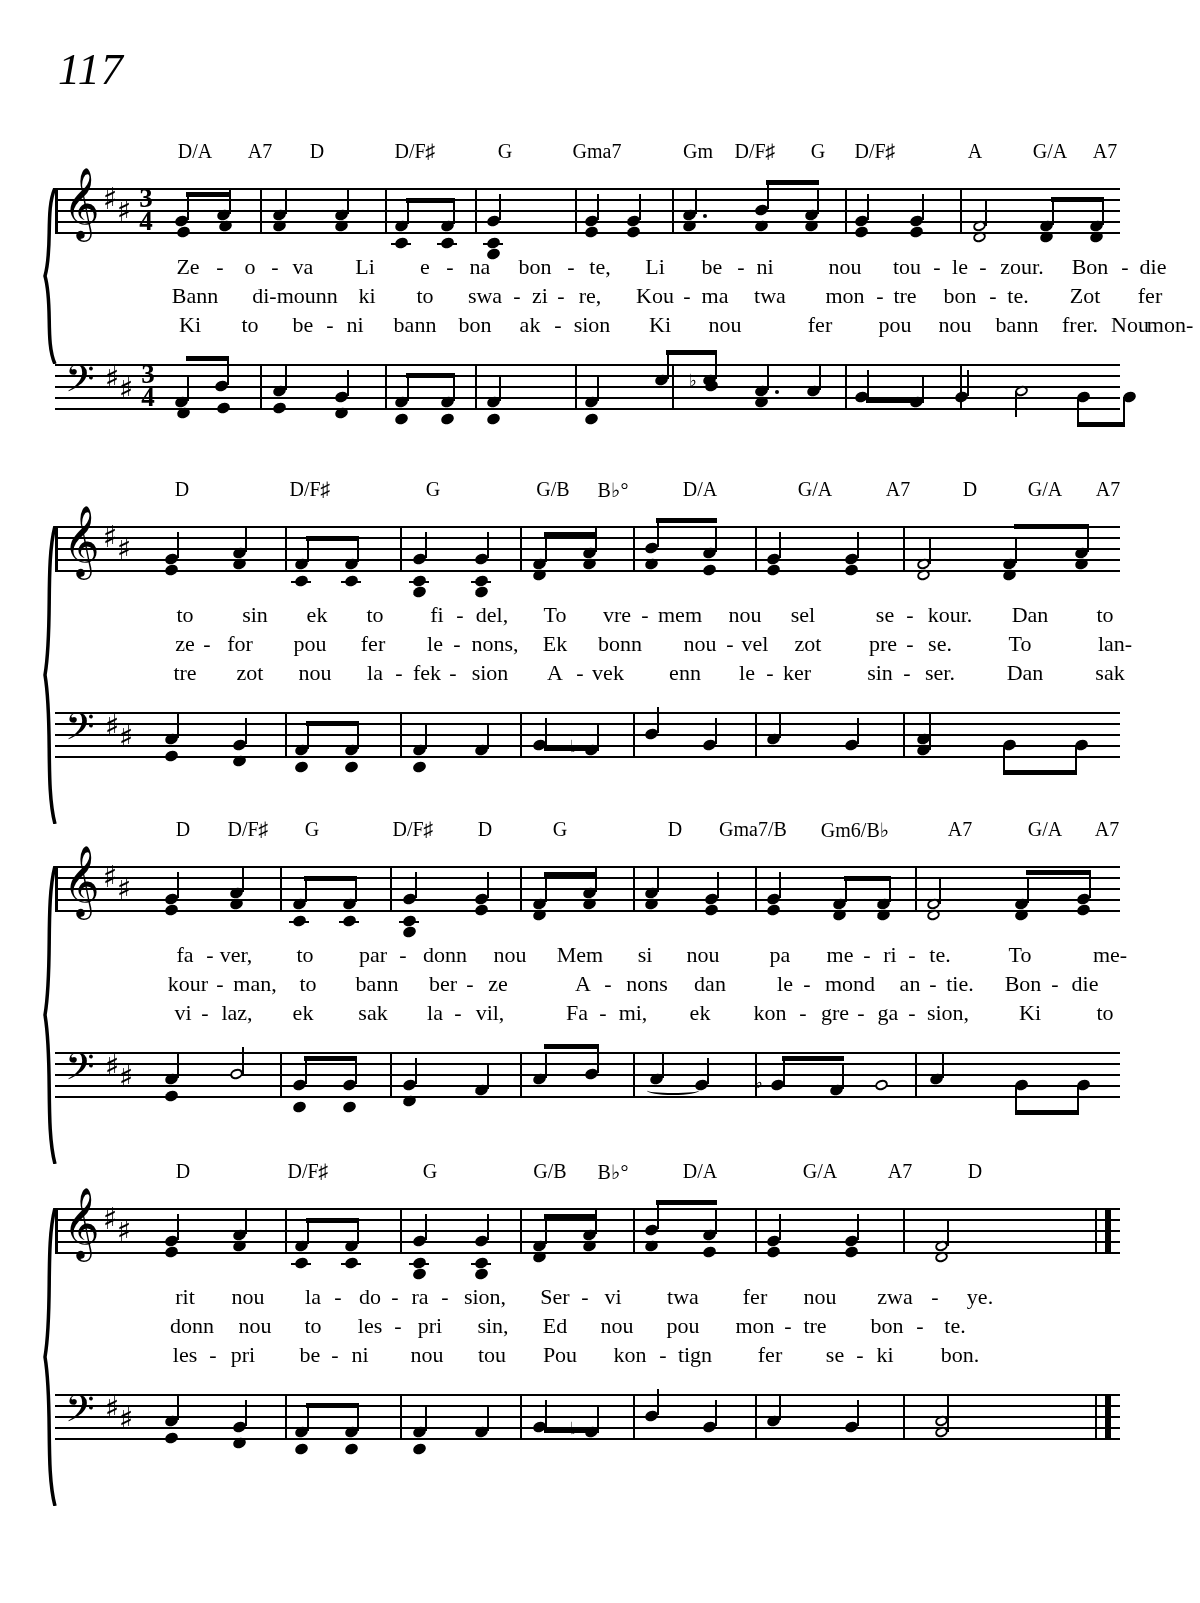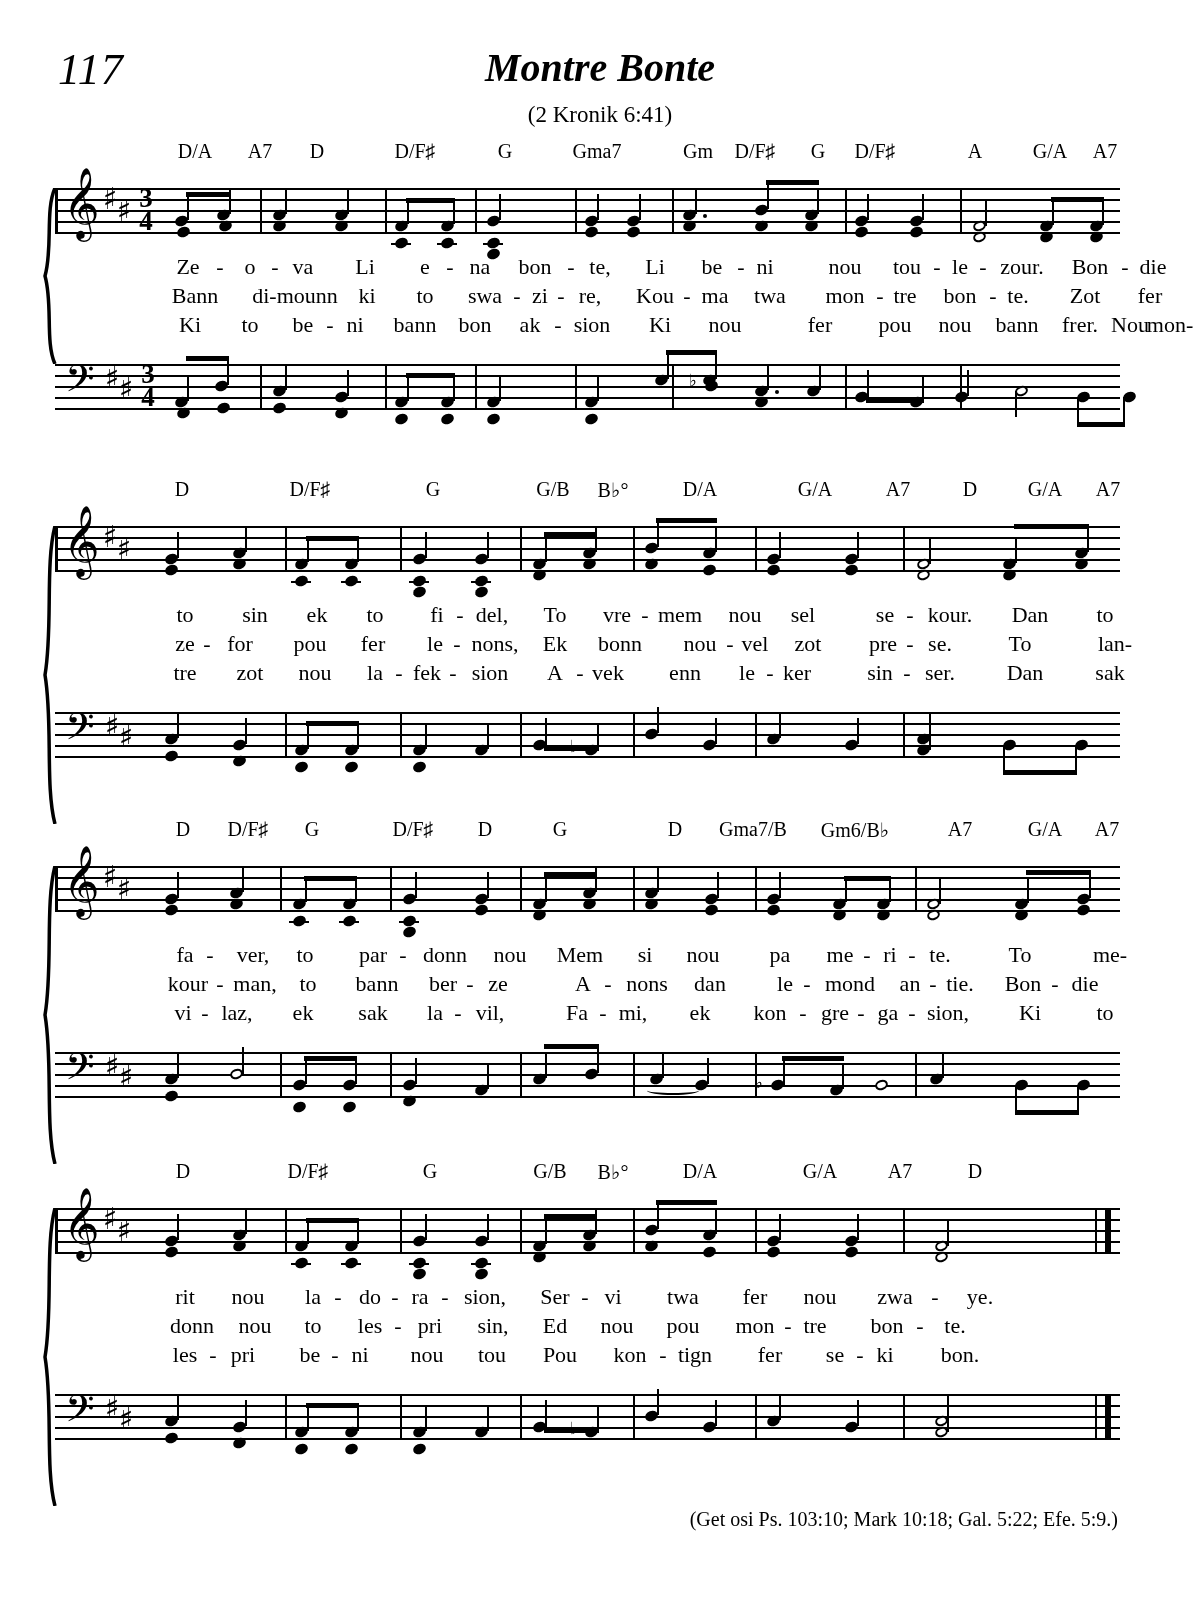--- a/index.html
+++ b/index.html
@@ -233,22 +233,20 @@
     white-space: nowrap;
     transform: translateX(-50%);
   }
 </style>
 </head>
 <body>
 
 <div class="page">
 
   <div class="hymn-number">117</div>
-  <div class="hymn-title">Montre Bonte</div>
-  <div class="hymn-scripture">(2 Kronik 6:41)</div>
 
   <div class="system" style="top:140px;">
     <div class="chordrow">
       <span class="chord" style="left:140px">D/A</span>
       <span class="chord" style="left:205px">A7</span>
       <span class="chord" style="left:262px">D</span>
       <span class="chord" style="left:360px">D/F♯</span>
       <span class="chord" style="left:450px">G</span>
       <span class="chord" style="left:542px">Gma7</span>
       <span class="chord" style="left:643px">Gm</span>
@@ -848,21 +846,21 @@
         <div class="nh" style="left:1022px; top:28px;"></div>
         <div class="stem" style="left:1034px; top:6px; height:26px;"></div>
         <div class="nh" style="left:1022px; top:39px;"></div>
         <div class="beam" style="left:971px; top:4px; width:65px;"></div>
       </div>
 
       <div class="lyrics" style="position:absolute; top:98px; left:0; width:1065px;">
         <div class="lyricline">
           <span class="syl" style="left:130px">fa</span>
           <span class="syl" style="left:155px">-</span>
-          <span class="syl" style="left:198px">ver,</span>
+          <span class="syl" style="left:181px">ver,</span>
           <span class="syl" style="left:250px">to</span>
           <span class="syl" style="left:318px">par</span>
           <span class="syl" style="left:348px">-</span>
           <span class="syl" style="left:390px">donn</span>
           <span class="syl" style="left:455px">nou</span>
           <span class="syl" style="left:525px">Mem</span>
           <span class="syl" style="left:590px">si</span>
           <span class="syl" style="left:648px">nou</span>
           <span class="syl" style="left:725px">pa</span>
           <span class="syl" style="left:785px">me</span>
@@ -1200,15 +1198,14 @@
         <div class="nh open" style="left:880px; top:22px;"></div>
         <div class="nh open" style="left:880px; top:33px;"></div>
         <div class="stem" style="left:892px; top:0px; height:38px;"></div>
 
         <div class="finalbar-thin" style="left:1040px;"></div>
         <div class="finalbar-thick" style="left:1050px;"></div>
       </div>
     </div>
   </div>
 
-  <div class="footer-ref">(Get osi Ps. 103:10; Mark 10:18; Gal. 5:22; Efe. 5:9.)</div>
 
 </div>
 
 </body></html>

